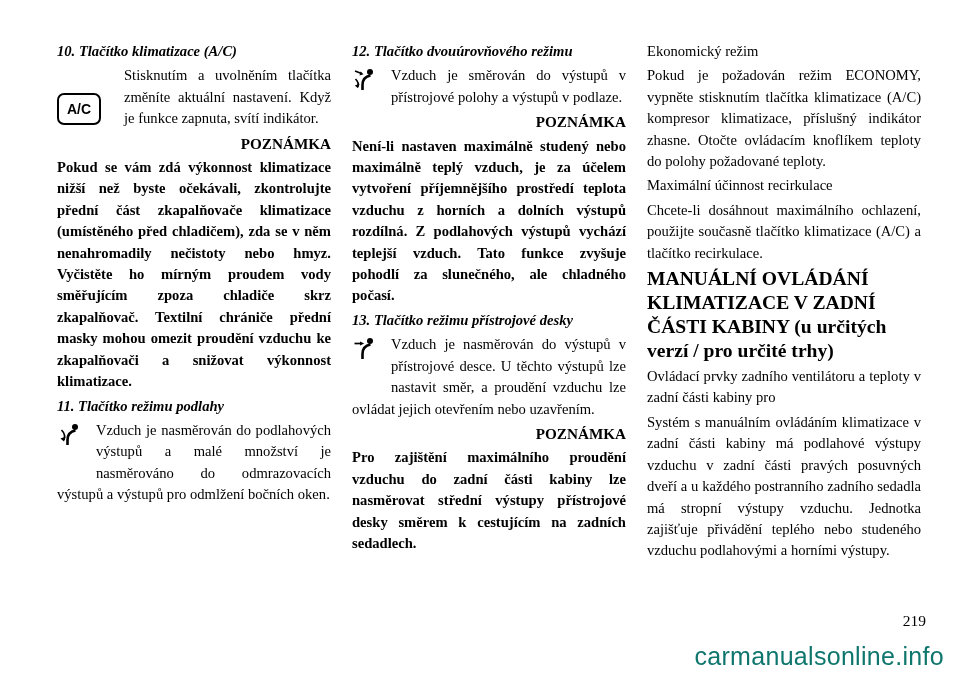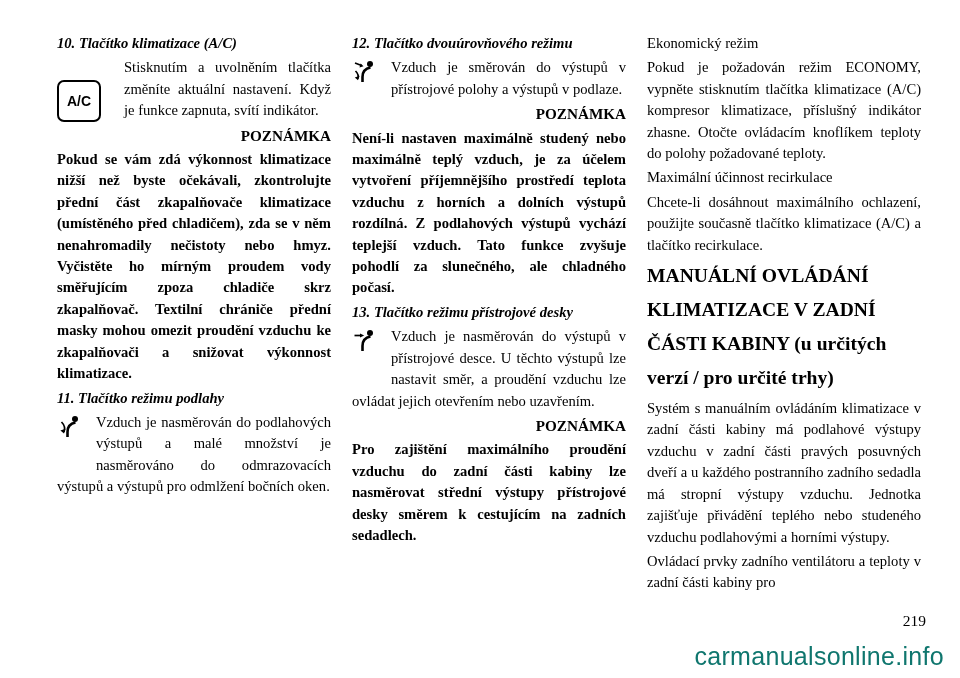--- a/index.html
+++ b/index.html
@@ -25,49 +25,49 @@
     line-height: 21.4px;
     text-align: justify;
   }
   .col p { margin: 0 0 3px 0; }
   .item-heading {
     font-weight: bold;
     font-style: italic;
     margin: 10px 0 2px 0;
     text-align: left;
   }
-  .col > :first-child { margin-top: 0; }
+  .col > :first-child { margin-top: 8px; }
   .note-heading {
     font-weight: bold;
     font-size: 15.2px;
     margin: 11px 0 4px 0;
     text-align: right;
   }
   .note-text { font-weight: bold; }
   .sub-heading {
     font-weight: normal;
     margin: 12px 0 2px 0;
     text-align: left;
   }
   .big-heading {
     font-weight: bold;
     font-size: 19.6px;
-    line-height: 34px;
+    line-height: 24px;
     margin: 11px 0 6px 0;
     text-align: left;
   }
   .para-with-icon { overflow: visible; }
   .float-icon { float: left; }
   .ac-float {
     width: 54px; height: 88px;
     display: flex; align-items: center;
     margin-right: 13px;
   }
   .ac-box {
-    width: 44px; height: 42px;
+    width: 44px; height: 32px;
     border: 2.5px solid #000;
     border-radius: 7px;
     display: flex; align-items: center; justify-content: center;
     font-weight: bold;
     font-size: 14px;
     font-family: "Liberation Sans", sans-serif;
   }
   .mode-float {
     width: 34px; height: 64px;
     margin-right: 5px;
@@ -151,20 +151,20 @@
     <p class="note-heading">POZNÁMKA</p>
     <p class="note-text">Pro zajištění maximálního proudění vzduchu do zadní části kabiny lze nasměrovat střední výstupy přístrojové desky směrem k cestujícím na zadních sedadlech.</p>
   </div>
 
   <div class="col">
     <p class="sub-heading">Ekonomický režim</p>
     <p>Pokud je požadován režim ECONOMY, vypněte stisknutím tlačítka klimatizace (A/C) kompresor klimatizace, příslušný indikátor zhasne. Otočte ovládacím knoflíkem teploty do polohy požadované teploty.</p>
     <p class="sub-heading">Maximální účinnost recirkulace</p>
     <p>Chcete-li dosáhnout maximálního ochlazení, použijte současně tlačítko klimatizace (A/C) a tlačítko recirkulace.</p>
     <p class="big-heading">MANUÁLNÍ OVLÁDÁNÍ KLIMATIZACE V ZADNÍ ČÁSTI KABINY (u určitých verzí / pro určité trhy)</p>
+    <p>Ovládací prvky zadního ventilátoru a teploty v zadní části kabiny pro</p>
     <p>Systém s manuálním ovládáním klimatizace v zadní části kabiny má podlahové výstupy vzduchu v zadní části pravých posuvných dveří a u každého postranního zadního sedadla má stropní výstupy vzduchu. Jednotka zajišťuje přivádění teplého nebo studeného vzduchu podlahovými a horními výstupy.</p>
-    <p>Ovládací prvky zadního ventilátoru a teploty v zadní části kabiny pro</p>
   </div>
 
 </div>
 
 <div class="pagenum">219</div>
 <div class="watermark">carmanualsonline.info</div>
 
 </body></html>

